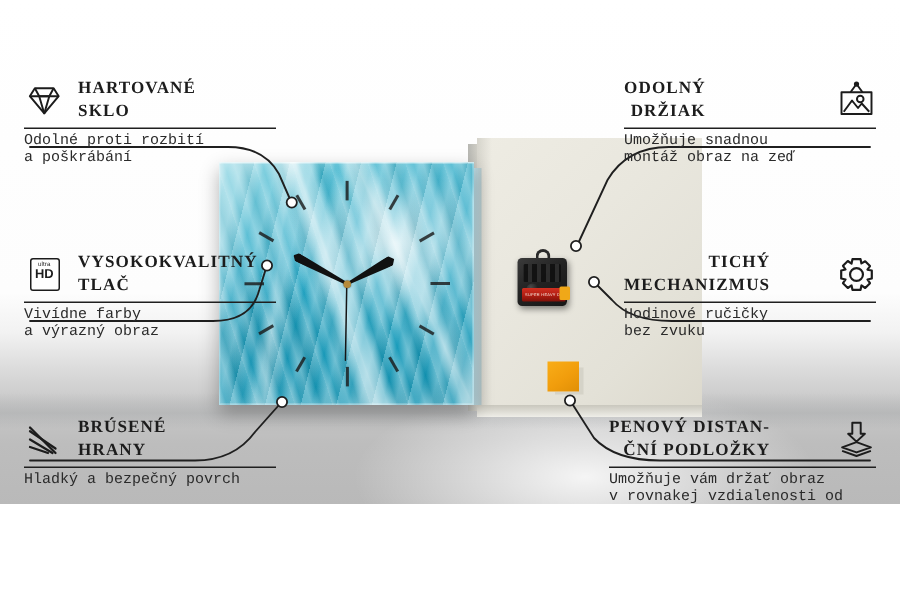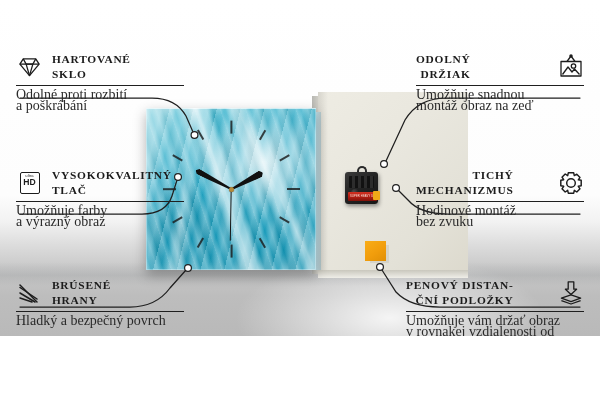--- a/index.html
+++ b/index.html
@@ -220,22 +220,22 @@
     color: #1c1c1c;
     text-transform: uppercase;
   }
   .callout.right .callout-title { text-align: right; }
   .callout-rule {
     height: 0;
     border-top: 1.15px solid #1f1f1f;
     margin: 3.5px 0 3px 0;
   }
   .callout-desc {
-    font-family: Liberation Serif, serif;
-    font-size: 14px;
+    font-family: Liberation Mono, monospace;
+    font-size: 10px;
     line-height: 11.4px;
     color: #2a2a2a;
   }
   .callout.right .callout-desc { text-align: left; }
 
   .icon-box {
     width: 27px; height: 27px;
     flex: 0 0 27px;
     display: flex;
     align-items: center;
@@ -378,21 +378,21 @@
           <span class="hd-main">HD</span>
         </span>
       </span>
       <div>
         <div class="callout-title">VYSOKOKVALITNÝ</div>
         <div class="callout-title">TLAČ</div>
       </div>
     </div>
     <div class="callout-rule"></div>
     <div class="callout-desc">
-      <div>Umožňuje farby</div>
+      <div>Vivídne farby</div>
       <div>a výrazný obraz</div>
     </div>
   </div>
 
   <div class="callout left" id="callout-edges">
     <div class="callout-head">
       <span class="icon-box">
         <svg width="26" height="24" viewBox="0 0 26 24">
           <g stroke="#1c1c1c" stroke-width="1.5" stroke-linecap="round">
             <path d="M3 4 L20 21"></path>
@@ -451,21 +451,21 @@
                      L23.2 10.3 L23.2 15.7 L20.3 16.3 L22.0 18.8 L18.8 22.0 L16.3 20.3
                      L15.7 23.2 L10.3 23.2 L9.7 20.3 L7.2 22.0 L4.0 18.8 L5.7 16.3
                      L2.8 15.7 L2.8 10.3 L5.7 9.7 L4.0 7.2 L7.2 4.0 L9.7 5.7 Z"></path>
             <circle cx="13" cy="13" r="4.3"></circle>
           </g>
         </svg>
       </span>
     </div>
     <div class="callout-rule"></div>
     <div class="callout-desc">
-      <div>Hodinové montáž</div>
+      <div>Hodinové ručičky</div>
       <div>bez zvuku</div>
     </div>
   </div>
 
   <div class="callout right" id="callout-foam">
     <div class="callout-head">
       <div>
         <div class="callout-title">PENOVÝ DISTAN-</div>
         <div class="callout-title">ČNÍ PODLOŽKY</div>
       </div>

